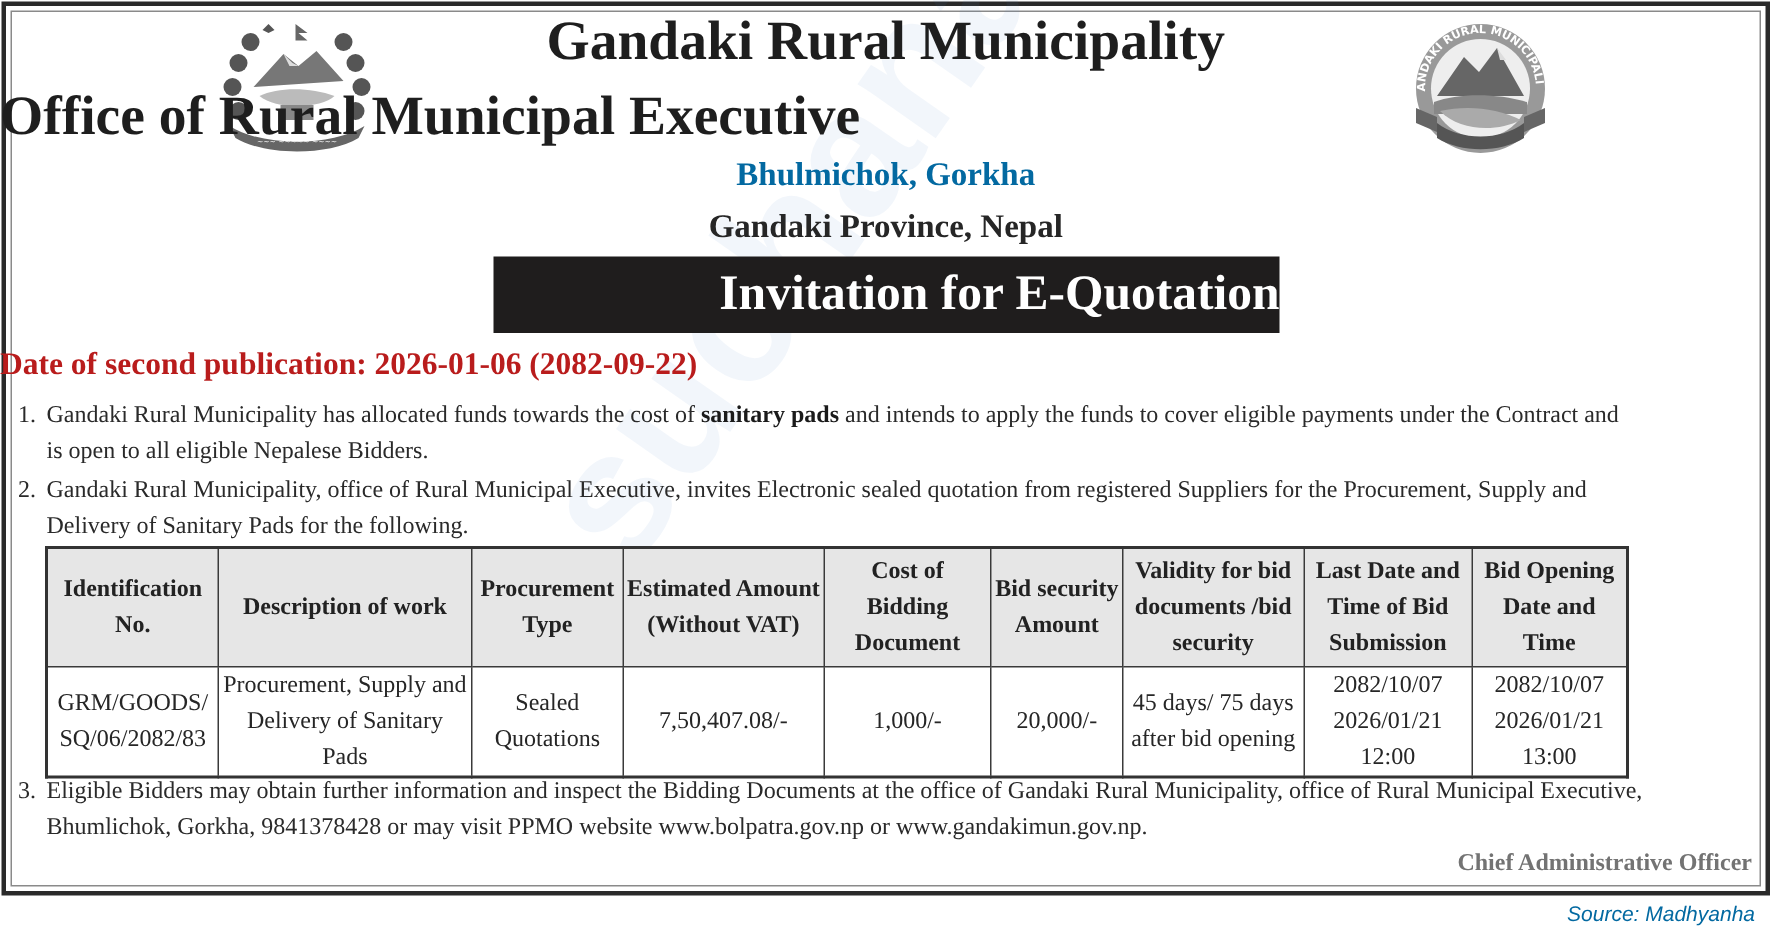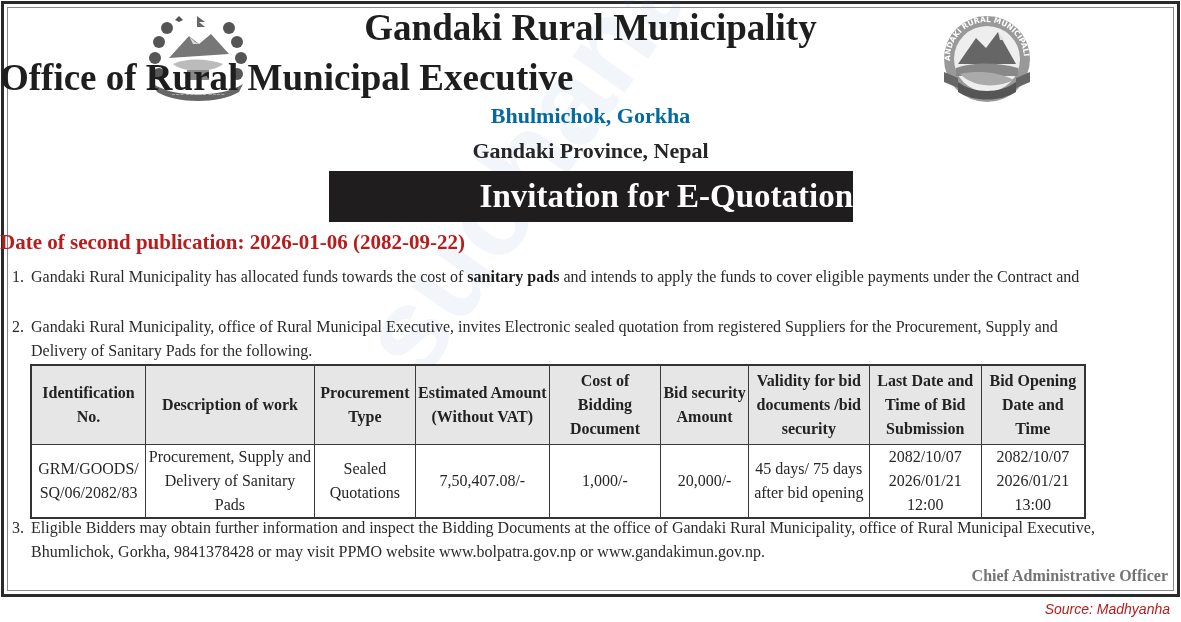--- a/index.html
+++ b/index.html
@@ -41,21 +41,21 @@
   table.tender {
     position: absolute; left: 30px; top: 364px; width: 1056px;
     border-collapse: collapse; font-size: 16px; color: #262626;
   }
   table.tender, table.tender th, table.tender td { border: 1.5px solid #3a3a3a; }
   table.tender { border: 2px solid #333; }
   table.tender th { background: #e6e6e6; font-weight: bold; line-height: 24px; height: 79px; padding: 0 2px; text-align: center; vertical-align: middle; color: #222; }
   table.tender td { text-align: center; vertical-align: middle; line-height: 24px; height: 71px; padding: 0 2px; background: #fff; }
 
   .signatory { position: absolute; right: 13px; top: 565px; font-weight: bold; font-size: 16px; line-height: 22px; color: #737373; }
-  .source { position: absolute; right: 11px; top: 598px; font-family: "Liberation Sans", "DejaVu Sans", sans-serif; font-style: italic; font-size: 14px; line-height: 22px; color: #b91c1c; }
+  .source { position: absolute; right: 11px; top: 598px; font-family: "Liberation Sans", "DejaVu Sans", sans-serif; font-style: italic; font-size: 14px; line-height: 22px; color: #0369a1; }
 
   .watermark {
     position: absolute; left: 330px; top: 320px; font-family: "Liberation Sans", sans-serif;
     font-weight: bold; font-size: 120px; color: rgba(70,130,200,0.07); transform: rotate(-55deg);
     transform-origin: left top; pointer-events: none; white-space: nowrap;
   }
 </style>
 </head>
 <body>
 
@@ -107,20 +107,21 @@
 <div class="title-1">Gandaki Rural Municipality</div>
 <div class="title-2">Office of Rural Municipal Executive</div>
 <div class="title-3">Bhulmichok, Gorkha</div>
 <div class="title-4">Gandaki Province, Nepal</div>
 
 <div class="banner">Invitation for E-Quotation</div>
 <div class="pub-date">Date of second publication: 2026-01-06 (2082-09-22)</div>
 
 <div class="para p1">
   <span class="num">1.</span><span>Gandaki Rural Municipality has allocated funds towards the cost of </span><b>sanitary pads</b><span> and intends to apply the funds to cover eligible payments under the Contract and</span>
+  <span class="indent">is open to all eligible Nepalese Bidders.</span>
 </div>
 
 <div class="para p2">
   <span class="num">2.</span><span>Gandaki Rural Municipality, office of Rural Municipal Executive, invites Electronic sealed quotation from registered Suppliers for the Procurement, Supply and</span>
   <span class="indent">Delivery of Sanitary Pads for the following.</span>
 </div>
 
 <table class="tender">
   <colgroup>
     <col style="width:117px">

